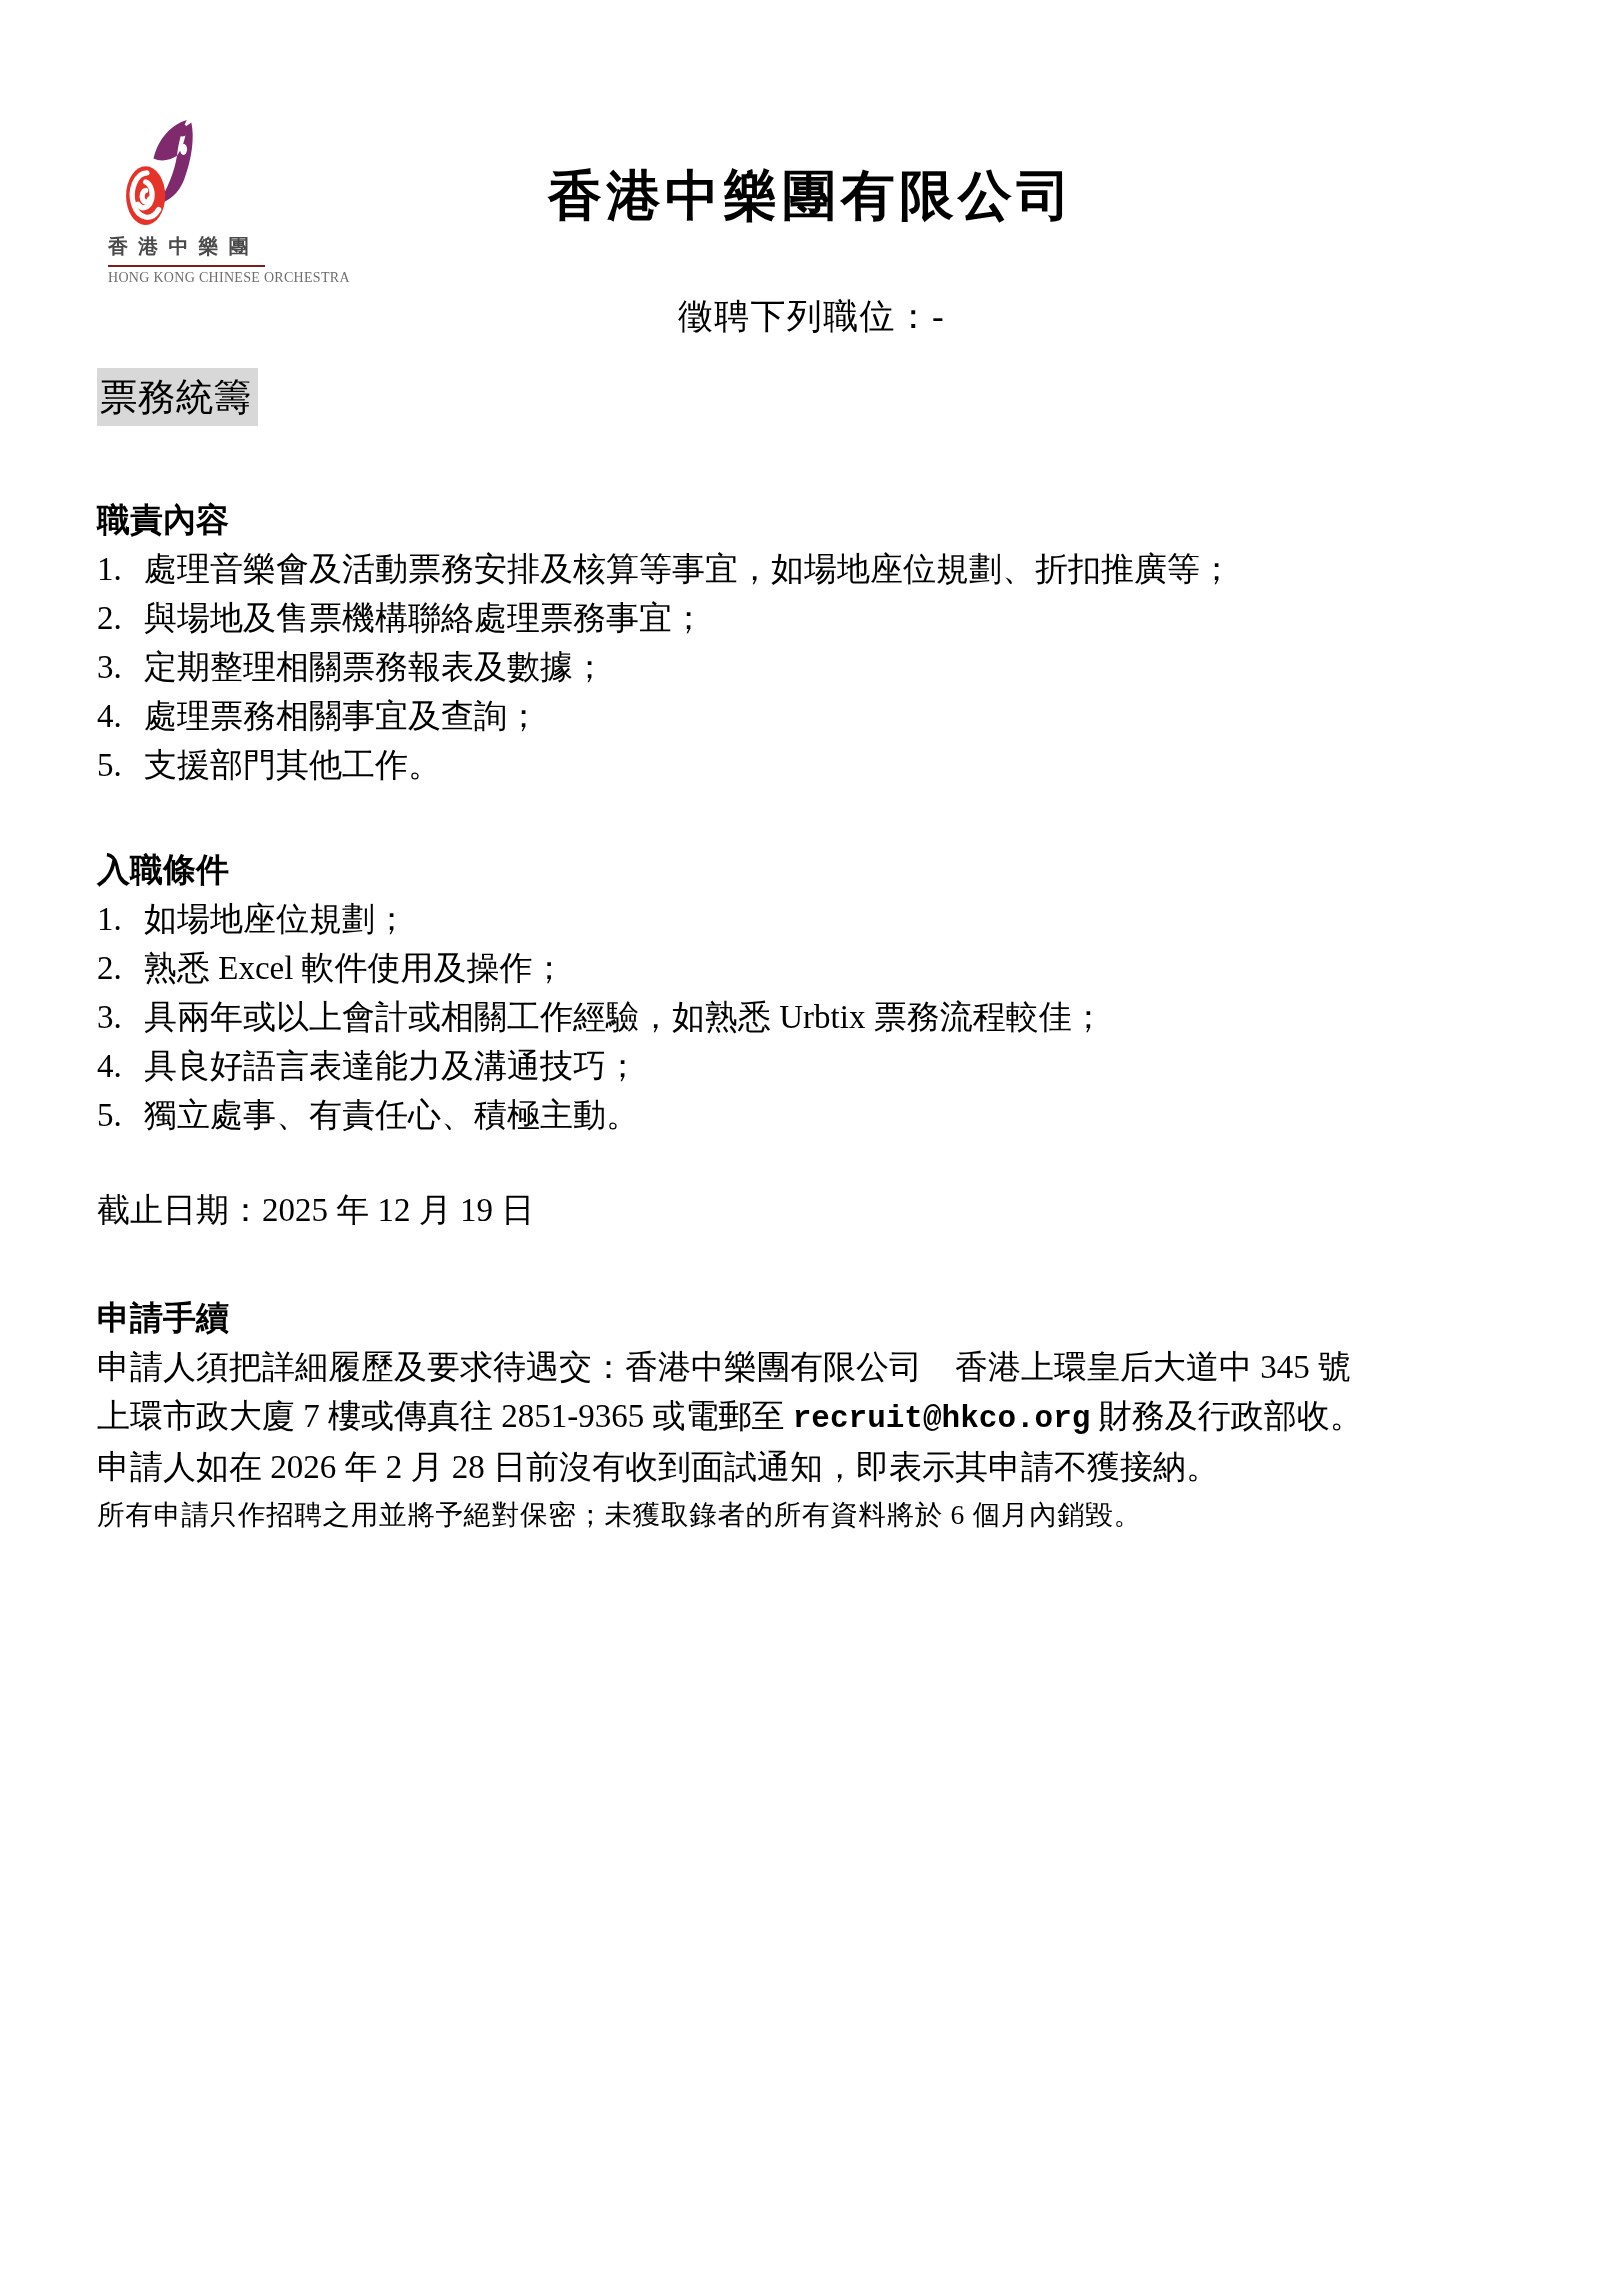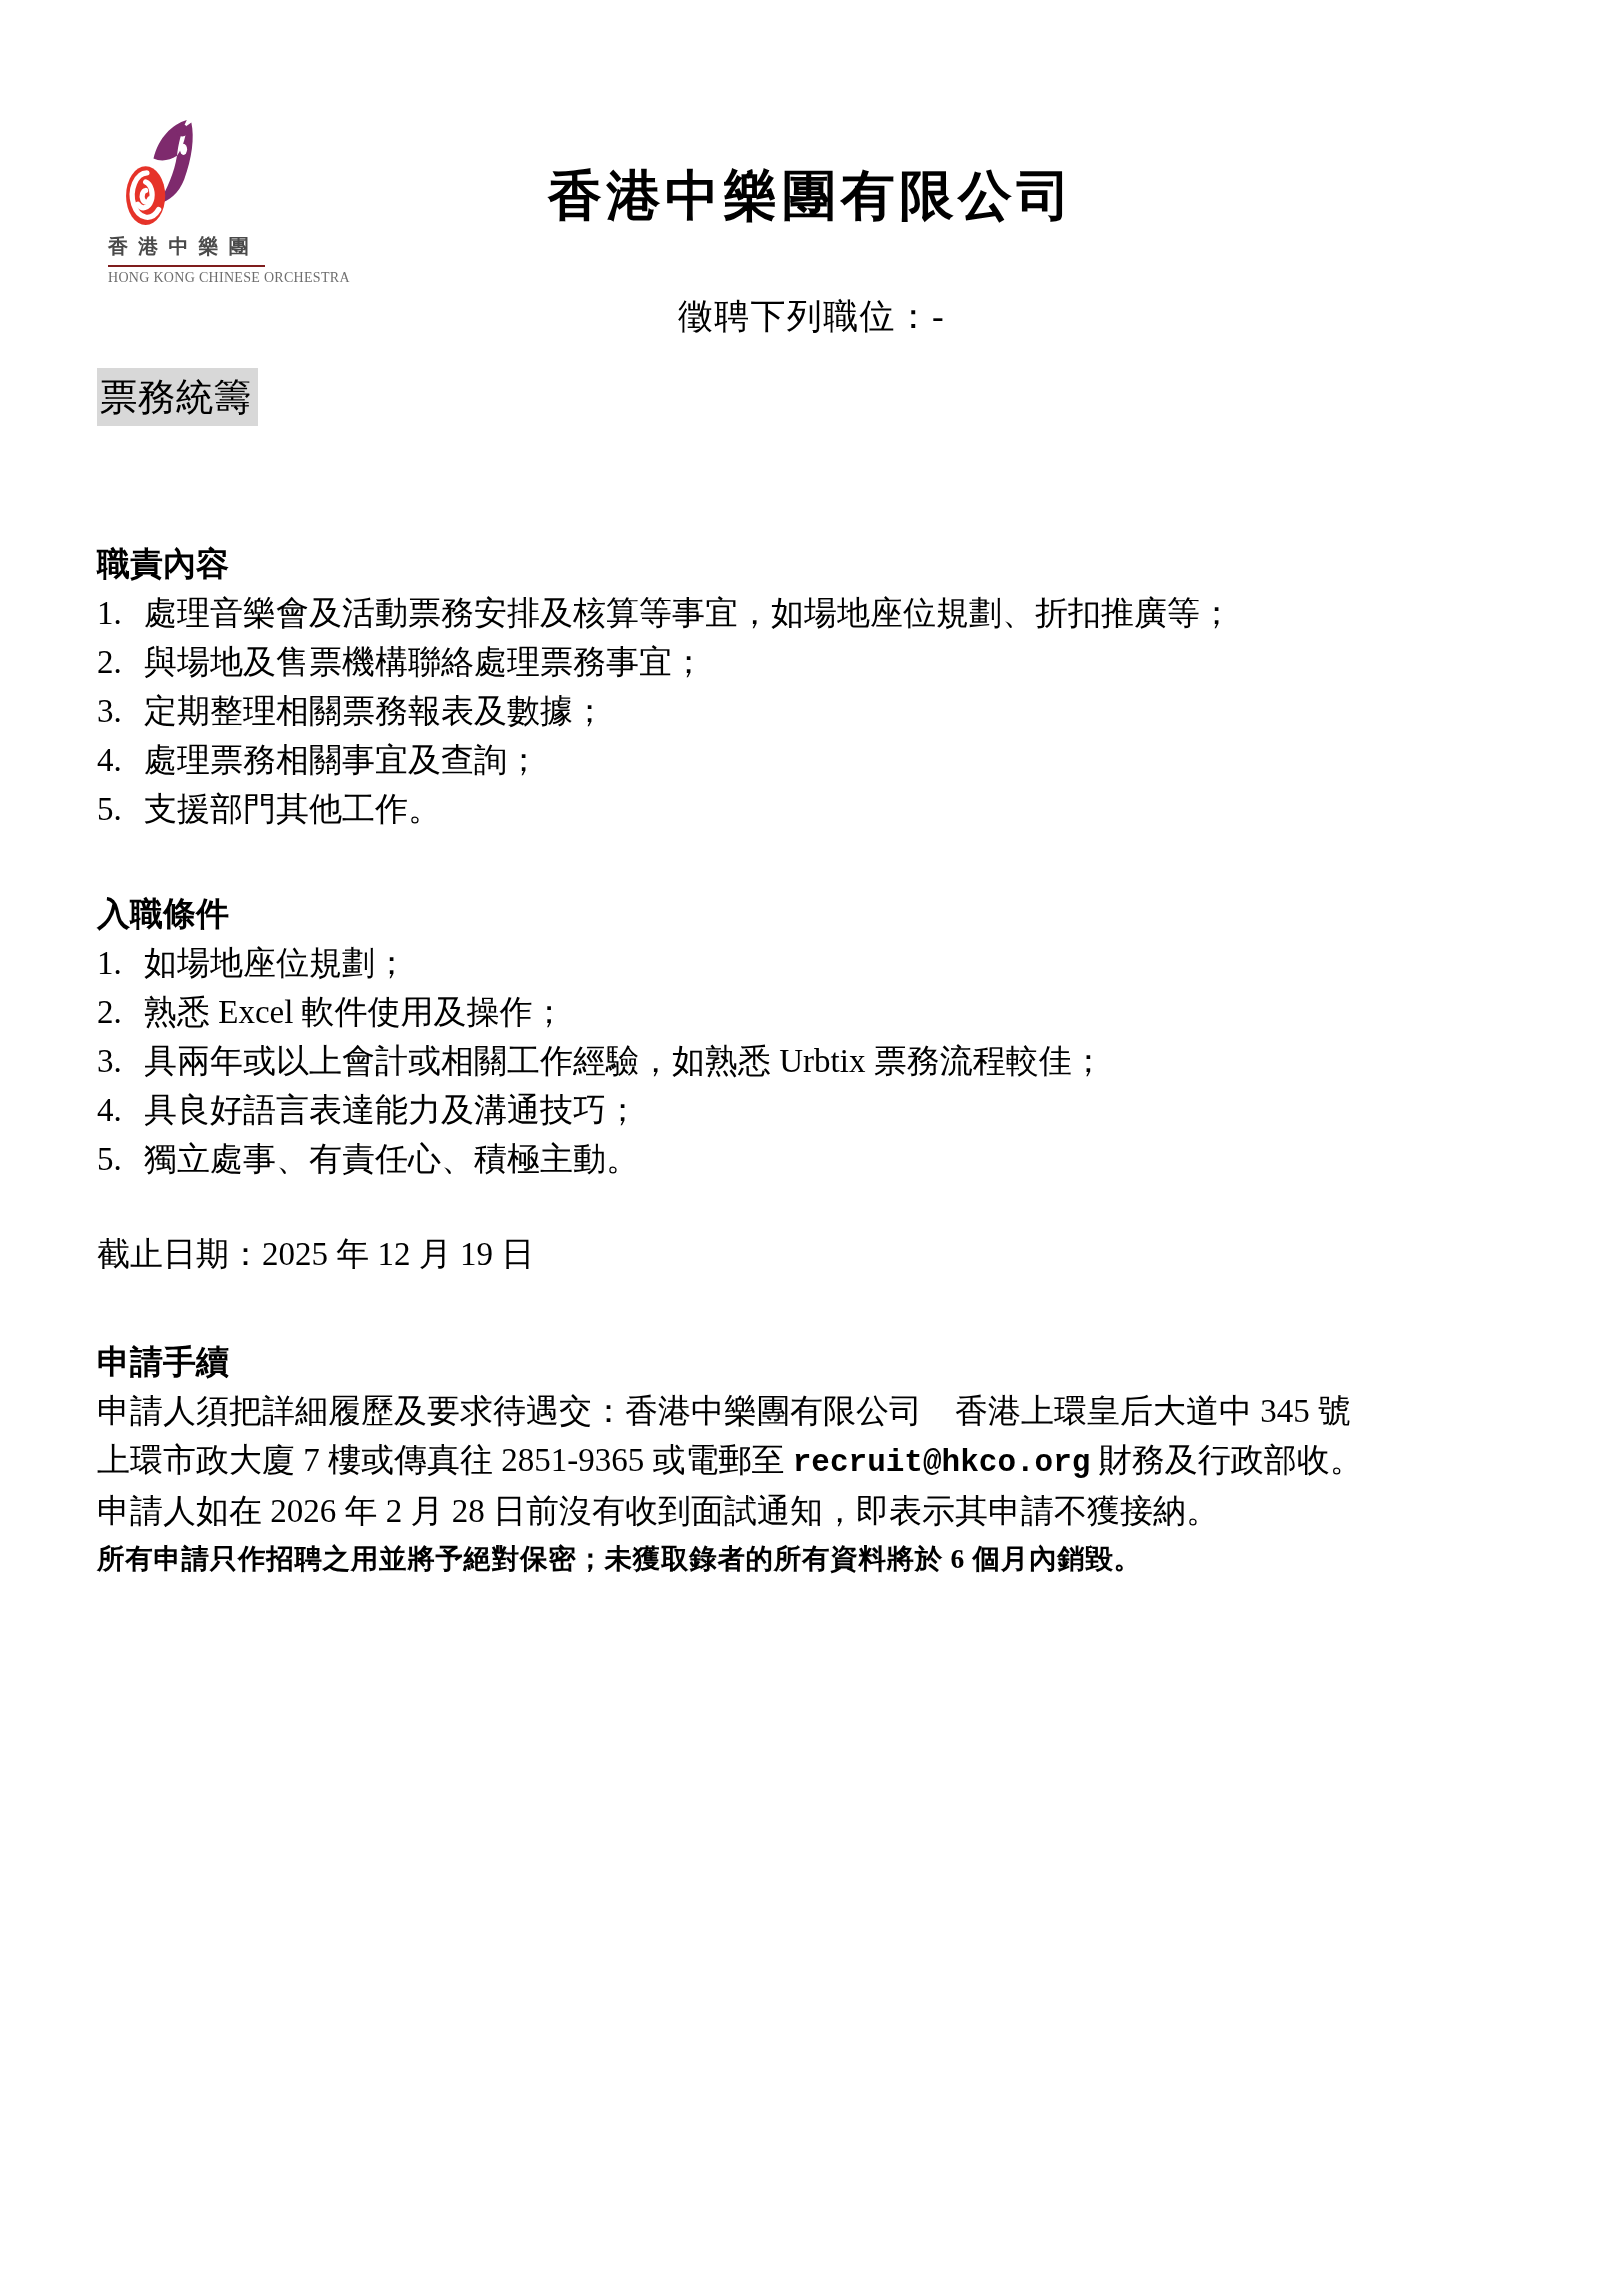--- a/index.html
+++ b/index.html
@@ -37,35 +37,35 @@
   
   .content {
     position:absolute; top:368px; left:97px; width:1302px;
     font-size:33px; line-height:49px;
   }
   .job-title {
     display:inline-block; background:#d8d8d8;
     font-size:38px; font-weight:normal; line-height:58px; padding:0 6.5px 0 2.6px;
   }
   .sec-heading { font-weight:bold; }
-  .mt-duties   { margin-top:114px; }
+  .mt-duties   { margin-top:70px; }
   .mt-req      { margin-top:56px; }
   .mt-deadline { margin-top:46px; }
   .mt-apply    { margin-top:59px; }
 
   .li { display:flex; }
   .li .num  { flex:0 0 47px; }
   .li .txt  { flex:1; }
 
   .bold { font-weight:normal; }
   .email {
     font-family:"Liberation Mono","DejaVu Sans Mono",monospace;
     font-weight:bold; font-size:31px;
   }
-  .privacy { font-size:27.5px; line-height:46px; font-weight:bold; letter-spacing:0.7px; }
+  .privacy { font-size:27.5px; line-height:46px; font-weight:normal; letter-spacing:0.7px; }
 </style>
 </head>
 <body>
 
 <div class="page">
 
   <div class="logo">
     <svg class="logo-art" width="85" height="111" viewBox="0 0 130 170" aria-hidden="true">
 
       <g fill="#7e2a6d">

